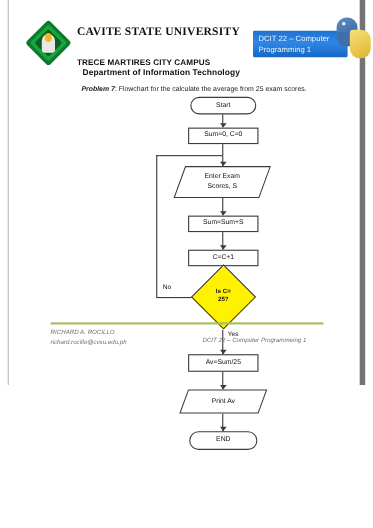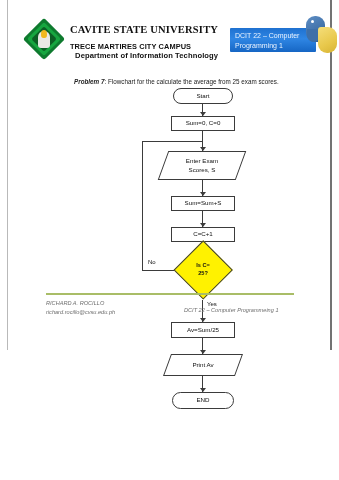--- a/index.html
+++ b/index.html
@@ -14,21 +14,21 @@
     font-family: "Liberation Sans", sans-serif;
   }
   #page {
     position: absolute;
     left: 7px;
     top: 0px;
     width: 325px;
     height: 350px;
     background: #ffffff;
     border-left: 1px solid #b9b9b9;
-    border-right: 2px solid #737373;
+    border-right: 5px solid #737373;
     box-sizing: border-box;
   }
 
   
   #header {
     position: absolute;
     left: 0; top: 0;
     width: 100%;
     height: 72px;
   }
@@ -86,21 +86,21 @@
     font-weight: bold;
     font-size: 10.5px;
     letter-spacing: 0.2px;
     color: #111;
   }
   #univ-campus {
     font-size: 7.4px;
     font-weight: bold;
     color: #111;
     letter-spacing: 0.1px;
-    margin-top: 7px;
+    margin-top: 17px;
   }
   #univ-dept {
     font-size: 7.6px;
     font-weight: bold;
     color: #111;
     letter-spacing: 0.1px;
     margin-top: 1px;
     text-align: right;
   }
   #course-badge {

